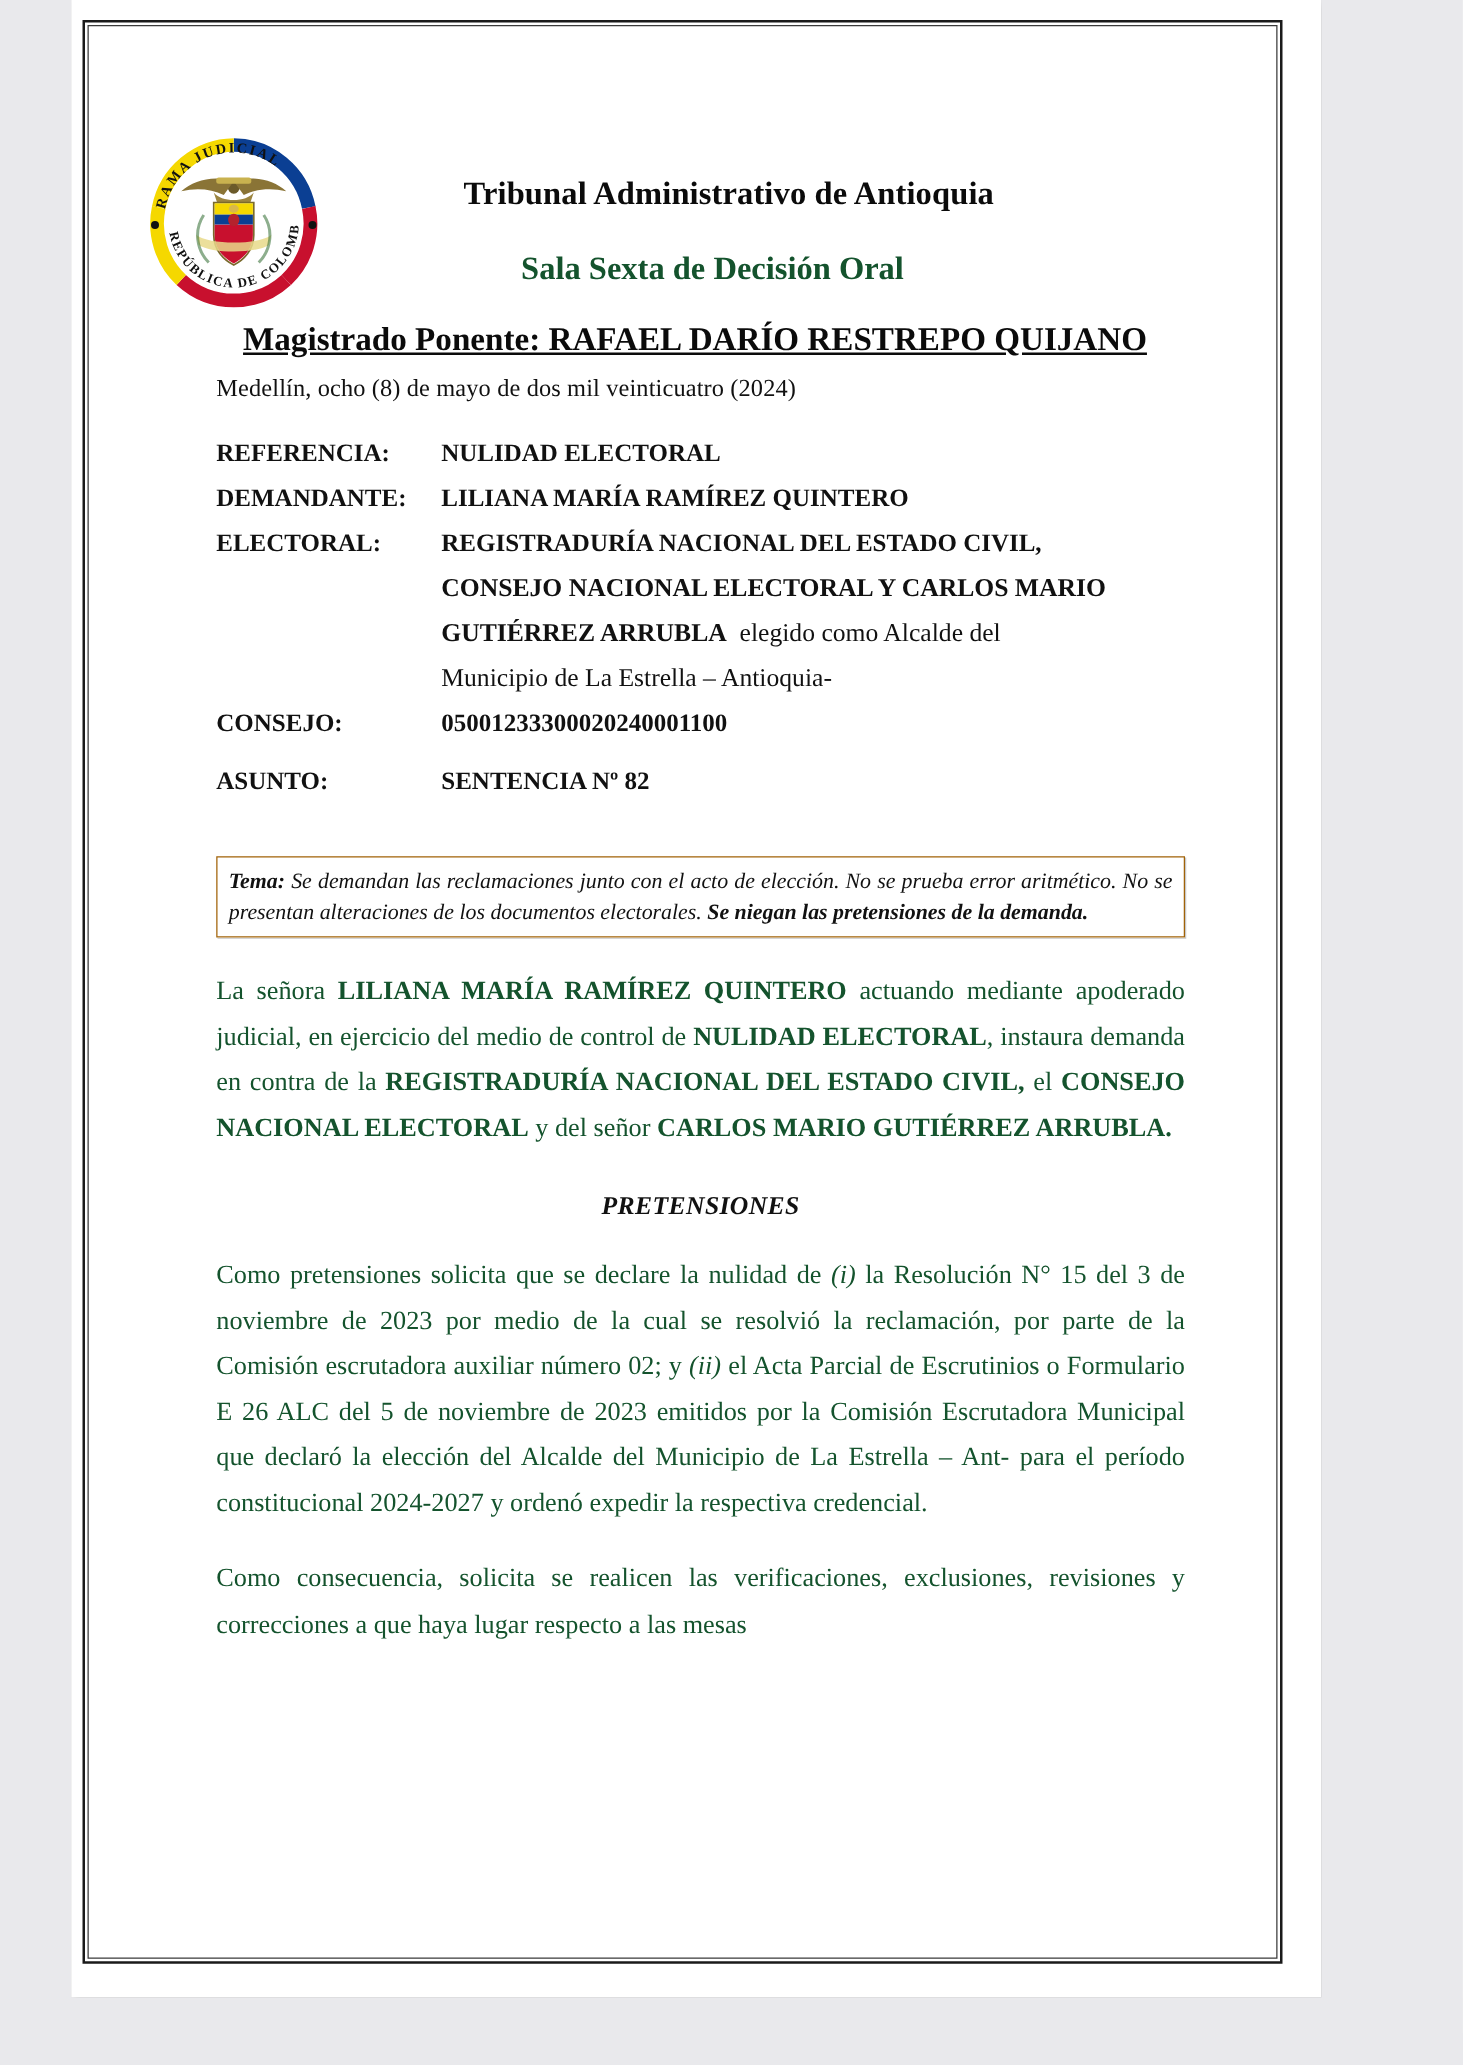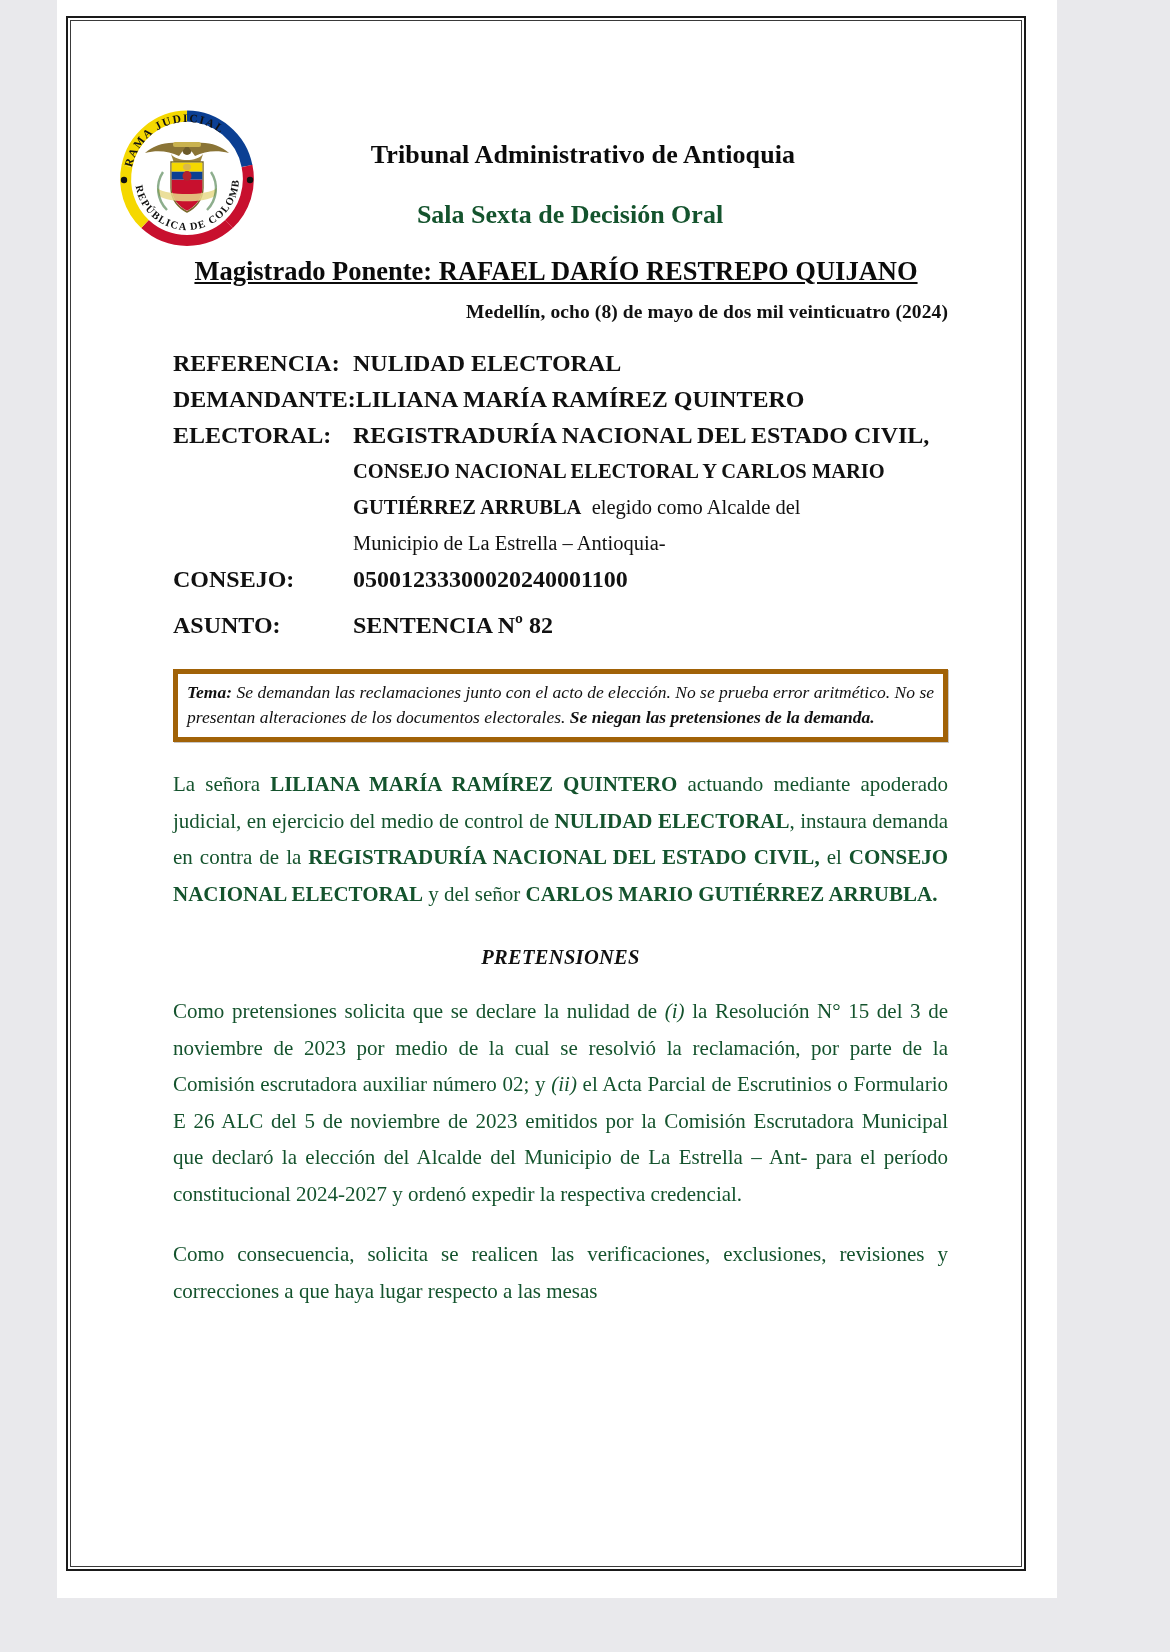--- a/index.html
+++ b/index.html
@@ -121,32 +121,31 @@
   
   .body-block {
     position: absolute;
     left: 107px;
     top: 285px;
     width: 775px;
     color: #111;
   }
 
   .datel {
-    font-weight: bold;
+    font-weight: normal;
     font-size: 19.5px;
     letter-spacing: 0.1px;
     margin-bottom: 22px;
-    text-align: right;
   }
 
   
   .row {
     display: flex;
     align-items: flex-start;
-    font-size: 24px;
+    font-size: 20px;
     line-height: 36px;
     justify-content: flex-end;
   }
   .row .lbl {
     flex: 0 0 180px;
     font-weight: bold;
     white-space: nowrap;
   }
   .row .val {
     flex: 1 1 auto;
@@ -163,22 +162,22 @@
     line-height: 36px;
     text-align: justify;
   }
   .cont-line.b { font-weight: bold; }
   .cont-line .reg { font-weight: normal; }
 
   .gap-sm { height: 10px; }
 
   
   .tema-box {
-    margin-top: 26px;
-    border: 5px solid #a16207;
+    margin-top: 42px;
+    border: 1px solid #a16207;
     padding: 6px 9px 7px 9px;
     font-style: italic;
     font-size: 17.5px;
     line-height: 25px;
     text-align: justify;
     box-shadow: 1px 1px 0 rgba(0,0,0,0.22);
   }
   .tema-box b { font-weight: bold; }
 
   

